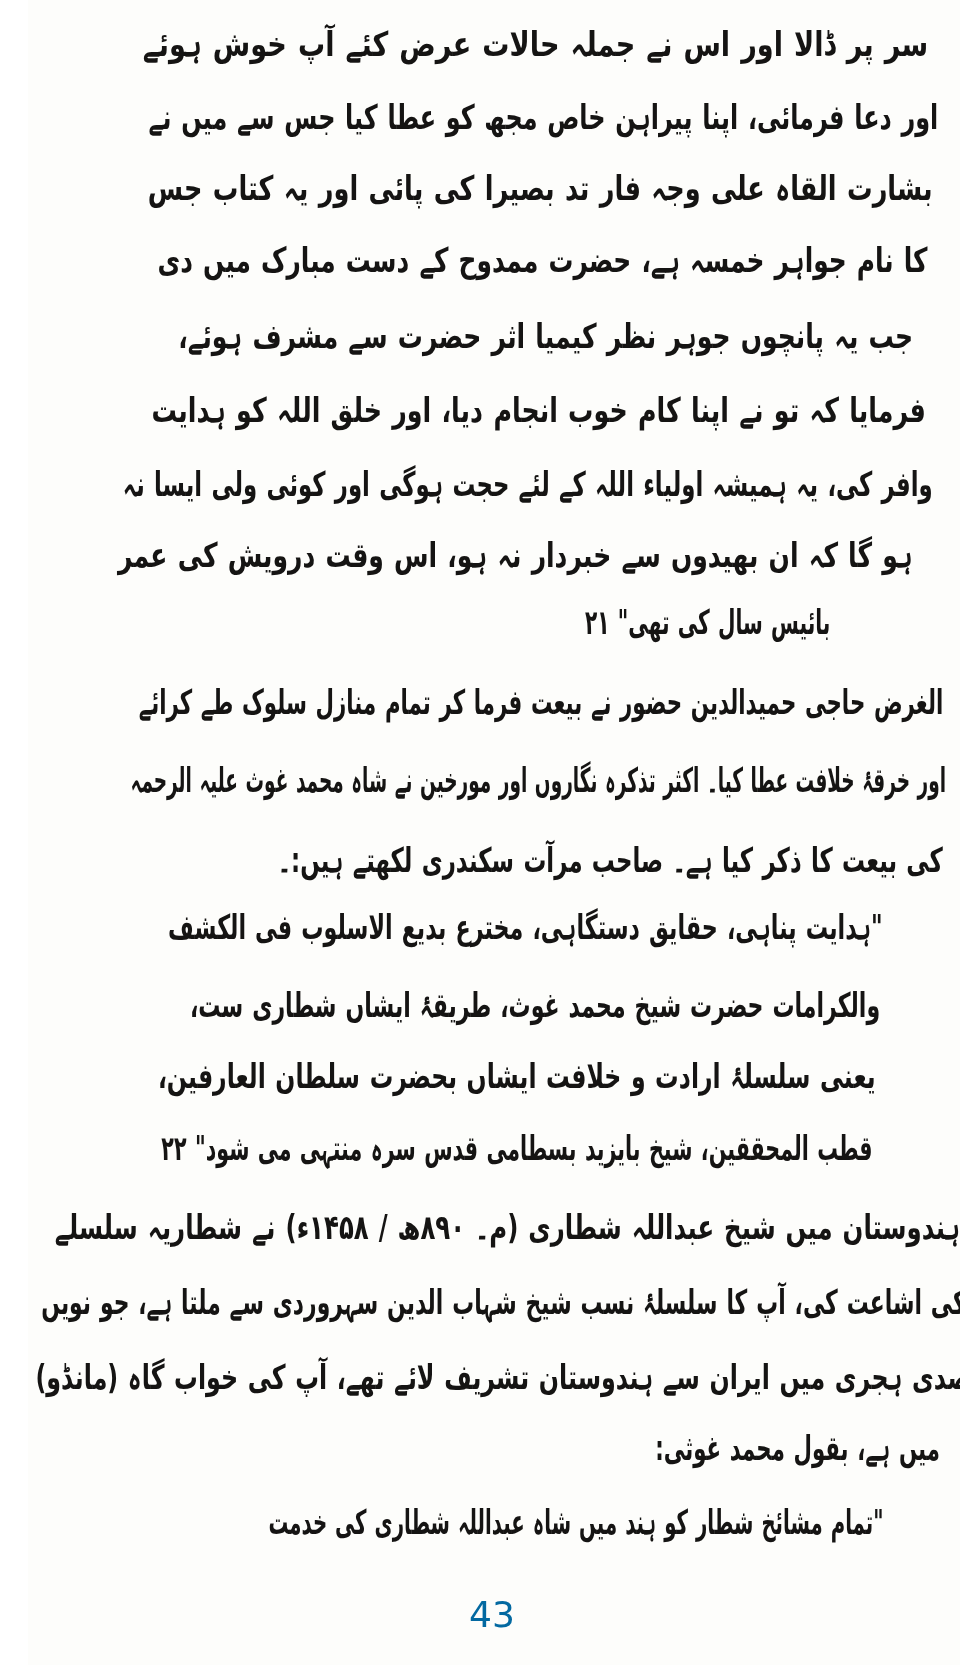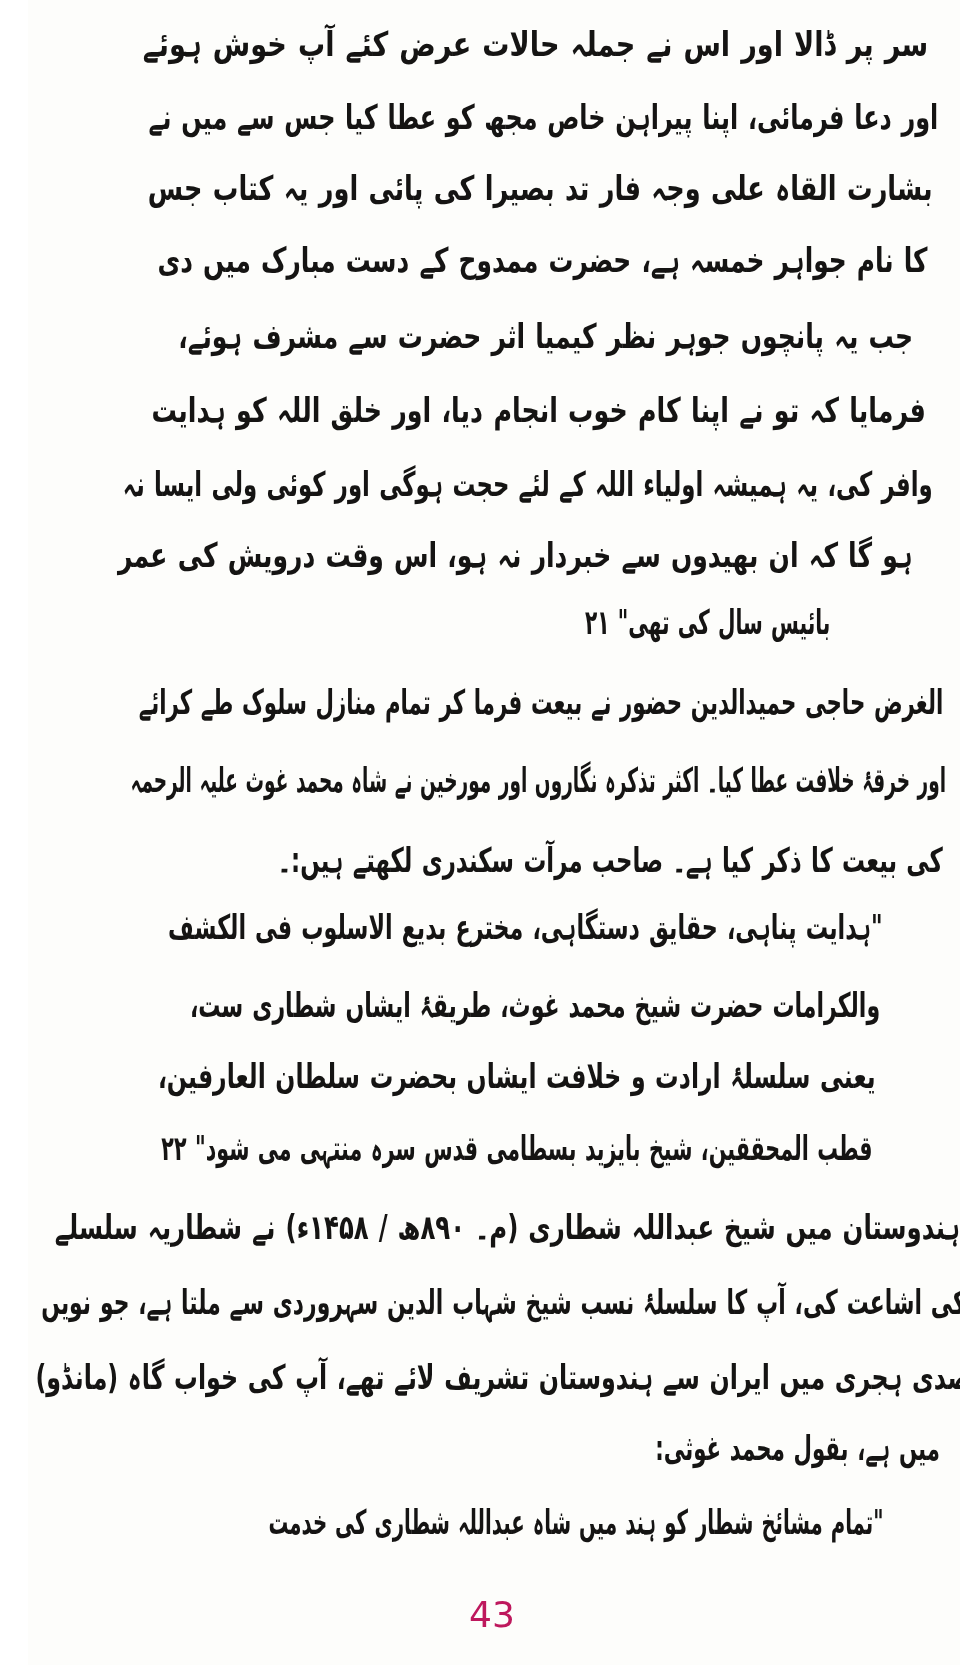--- a/index.html
+++ b/index.html
@@ -35,21 +35,21 @@
     -webkit-font-smoothing: antialiased;
   }
   .page-number {
     position: absolute;
     top: 1594px;
     left: 0;
     width: 928px; 
     text-align: center;
     font-size: 36px;
     font-weight: normal;
-    color: #be185d;
+    color: #0369a1;
     font-family: "DejaVu Sans", sans-serif;
   }
 </style>
 </head>
 <body>
 
 <div class="page">
   <div class="text-block" id="text-block">
       <div class="urdu-line" dir="rtl" lang="ur" style="top: 22px; right: 60px; transform-origin: right center; transform: scaleX(0.798);">سر پر ڈالا اور اس نے جملہ حالات عرض کئے آپ خوش ہوئے</div>
       <div class="urdu-line" dir="rtl" lang="ur" style="top: 95px; right: 50px; transform-origin: right center; transform: scaleX(0.703);">اور دعا فرمائی، اپنا پیراہن خاص مجھ کو عطا کیا جس سے میں نے</div>

